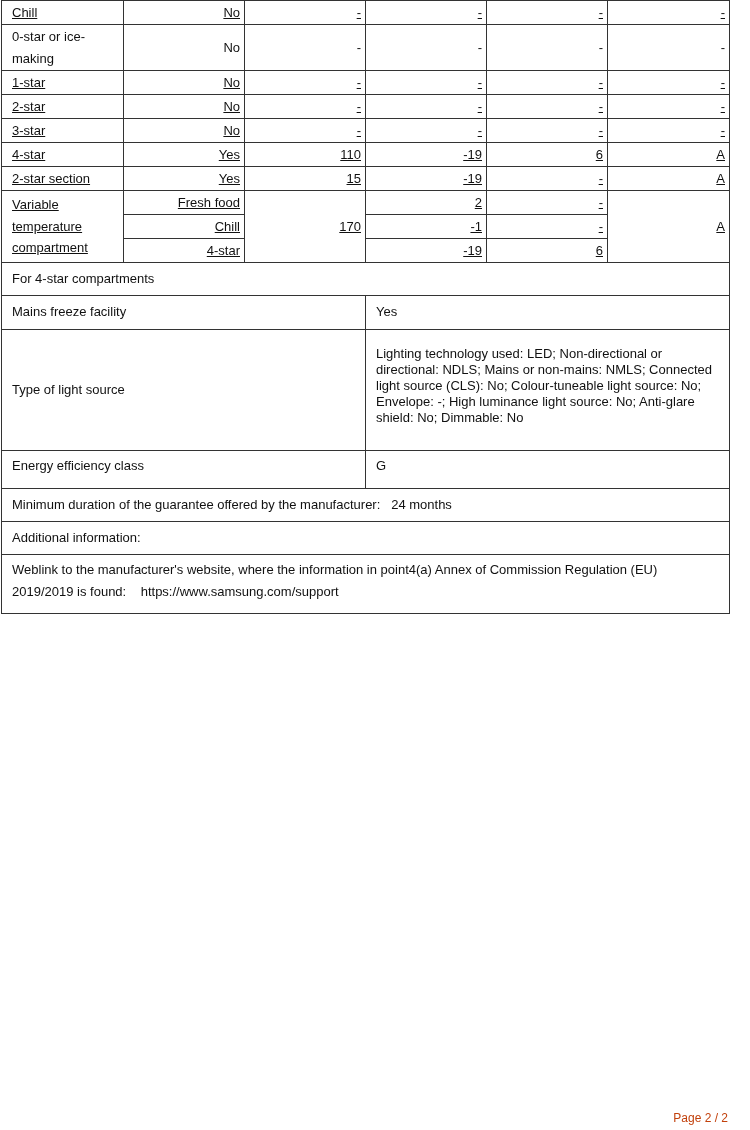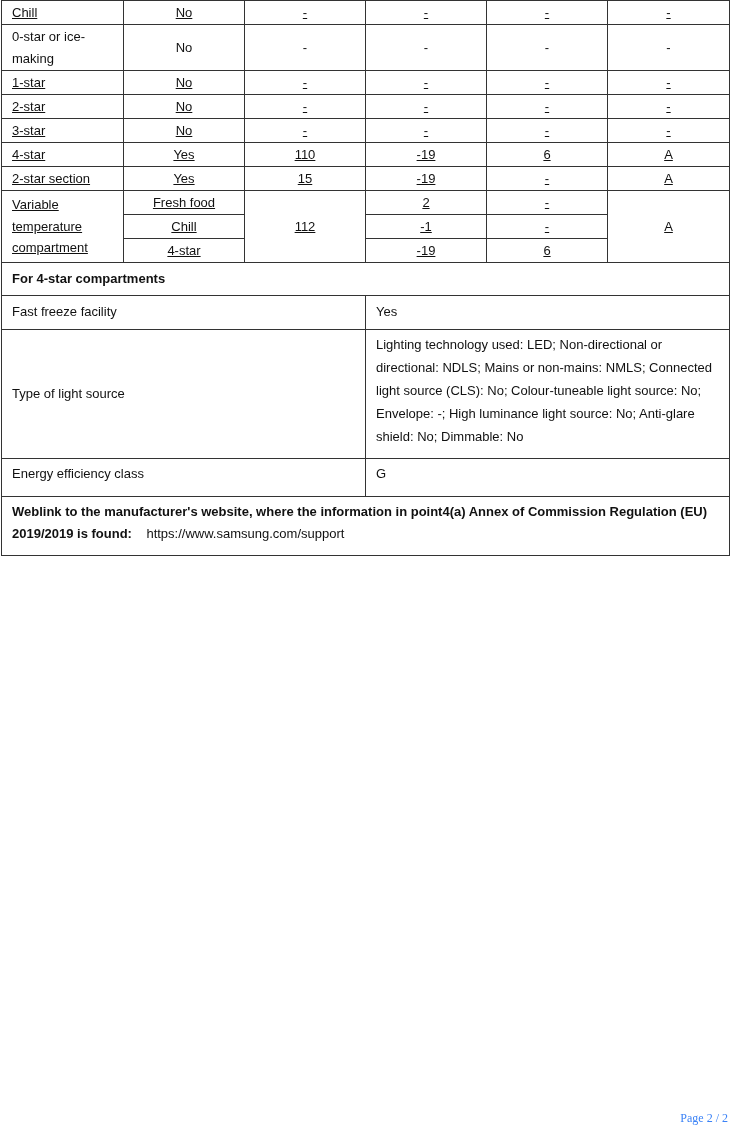--- a/index.html
+++ b/index.html
@@ -1,26 +1,26 @@
 <!DOCTYPE html>
 <html><head>
 <meta charset="utf-8">
 <style>
   html, body { margin:0; padding:0; background:#ffffff; }
   body { width:750px; height:1130px; position:relative; overflow:hidden;
          font-family:"Liberation Sans", "DejaVu Sans", sans-serif; font-size:13px; color:#111; }
   .sheet { position:absolute; left:1px; top:0; width:728px; }
   table { border-collapse:collapse; width:728px; table-layout:fixed; }
   td { border:1.5px solid #333; padding:0 10px; vertical-align:middle; line-height:21.5px; }
-  td.c { text-align:center; padding:0 4px; }
-  .b { font-weight:bold;margin-top:43px; }
+  td.c { text-align:right; padding:0 4px; }
+  .b { font-weight:normal;margin-top:43px; }
   .h26 { height:24px;text-decoration:underline; }
   .h48 { height:46px;margin-top:47px; }
-  .footer { position:absolute; right:22px; top:1111px; font-size:12px; color:#3b82f6;
-            font-family:Liberation Serif, serif; }
+  .footer { position:absolute; right:22px; top:1111px; font-size:12px; color:#c2410c;
+            font-family:Liberation Sans, sans-serif; }
   .t2 td { height:auto; }
 </style>
 </head>
 <body>
 
 <div class="sheet">
   <table>
     <colgroup>
       <col style="width:122px">
         <col style="width:121px">
@@ -82,21 +82,21 @@
         <td>2-star section</td>
         <td class="c">Yes</td>
         <td class="c">15</td>
         <td class="c">-19</td>
         <td class="c">-</td>
         <td class="c">A</td>
       </tr>
       <tr class="h26">
         <td rowspan="3">Variable temperature compartment</td>
         <td class="c">Fresh food</td>
-        <td class="c" rowspan="3">112</td>
+        <td class="c" rowspan="3">170</td>
         <td class="c">2</td>
         <td class="c">-</td>
         <td class="c" rowspan="3">A</td>
       </tr>
       <tr class="h26">
         <td class="c">Chill</td>
         <td class="c">-1</td>
         <td class="c">-</td>
       </tr>
       <tr class="h26">
@@ -110,30 +110,39 @@
   <table class="t2" style="margin-top:-1.5px;">
     <colgroup>
         <col style="width:364px">
         <col style="width:364px">
       </colgroup>
     <tbody>
       <tr>
         <td colspan="2" class="b" style="height:32px;">For 4-star compartments</td>
       </tr>
       <tr>
-        <td style="height:33px;">Fast freeze facility</td>
+        <td style="height:33px;">Mains freeze facility</td>
         <td>Yes</td>
       </tr>
       <tr>
         <td style="height:120px;">Type of light source</td>
-        <td style="padding-top:3px;padding-bottom:10px;line-height:23px;">Lighting technology used: LED; Non-directional or directional: NDLS; Mains or non-mains: NMLS; Connected light source (CLS): No; Colour-tuneable light source: No; Envelope: -; High luminance light source: No; Anti-glare shield: No; Dimmable: No</td>
+        <td style="padding-top:3px;padding-bottom:10px;line-height:16px;">Lighting technology used: LED; Non-directional or directional: NDLS; Mains or non-mains: NMLS; Connected light source (CLS): No; Colour-tuneable light source: No; Envelope: -; High luminance light source: No; Anti-glare shield: No; Dimmable: No</td>
       </tr>
       <tr>
         <td style="height:33px;vertical-align:top;padding-top:4px;">Energy efficiency class</td>
         <td style="vertical-align:top;padding-top:4px;">G</td>
+      </tr>
+      <tr>
+        <td colspan="2" style="height:32px;">
+          <span class="b">Minimum duration of the guarantee offered by the manufacturer:</span>&nbsp;&nbsp;
+          <span>24 months</span>
+        </td>
+      </tr>
+      <tr>
+        <td colspan="2" class="b" style="height:32px;">Additional information:</td>
       </tr>
       <tr>
         <td colspan="2" style="height:52px;padding-top:0;padding-bottom:6px;">
           <span class="b">Weblink to the manufacturer's website, where the information in point4(a) Annex of Commission Regulation (EU) 2019/2019 is found:</span>&nbsp;&nbsp;&nbsp;
           <span>https://www.samsung.com/support</span>
         </td>
       </tr>
     </tbody>
   </table>
 </div>

